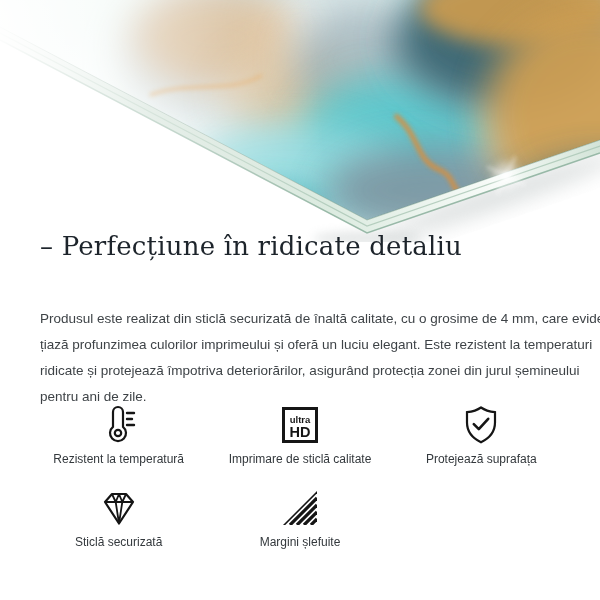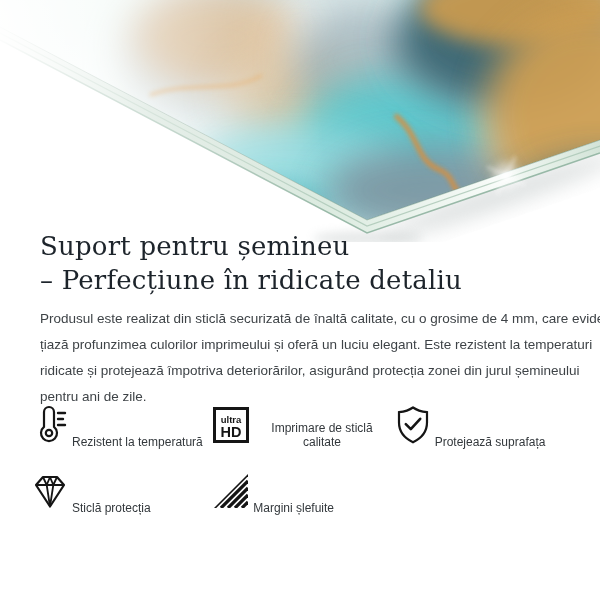--- a/index.html
+++ b/index.html
@@ -6,21 +6,21 @@
   .canvas{position:relative;width:600px;height:600px;background:#ffffff;overflow:hidden;
           font-family:"Liberation Sans",sans-serif;}
   .hero{position:absolute;left:0;top:0;width:600px;height:242px;}
   .title{position:absolute;left:40px;top:229px;margin:0;font-family:"DejaVu Serif",serif;
          font-weight:400;font-size:26px;line-height:34px;color:#1d242b;letter-spacing:.2px;}
   .title span{display:block;}
   .desc{position:absolute;left:40px;top:306px;font-size:13.5px;line-height:26px;color:#3e4347;}
   .desc div{white-space:nowrap;}
   .features{position:absolute;left:28px;top:401px;width:544px;display:grid;
             grid-template-columns:repeat(3,1fr);row-gap:18px;}
-  .feature{display:flex;flex-direction:row;align-items:flex-end;}
+  .feature{display:flex;flex-direction:column;align-items:center;}
   .ficon{height:48px;display:flex;align-items:center;justify-content:center;}
   .flabel{margin-top:3px;font-size:12px;color:#33383c;text-align:center;line-height:14px;}
   .fsvg{display:block;}
 </style>
 </head>
 <body>
 
 <div class="canvas">
 
   <div class="hero">
@@ -98,21 +98,20 @@
         <line x1="-68" y1="0" x2="68" y2="0" stroke="#ffffff" stroke-width="3" filter="url(#b2)"></line>
         <line x1="0" y1="-27" x2="0" y2="27" stroke="#ffffff" stroke-width="3" filter="url(#b2)"></line>
         <line x1="-15" y1="-15" x2="15" y2="15" stroke="#ffffff" stroke-width="1.5" opacity="0.8" filter="url(#b2)"></line>
         <line x1="-15" y1="15" x2="15" y2="-15" stroke="#ffffff" stroke-width="1.5" opacity="0.8" filter="url(#b2)"></line>
         <circle r="4" fill="#ffffff" filter="url(#b2)"></circle>
       </g>
     </svg>
   </div>
 
   <h1 class="title">
-    <span>Suport pentru șemineu</span>
     <span>– Perfecțiune în ridicate detaliu</span>
   </h1>
 
   <div class="desc">
     <div>Produsul este realizat din sticlă securizată de înaltă calitate, cu o grosime de 4 mm, care eviden-</div>
     <div>țiază profunzimea culorilor imprimeului și oferă un luciu elegant. Este rezistent la temperaturi</div>
     <div>ridicate și protejează împotriva deteriorărilor, asigurând protecția zonei din jurul șemineului</div>
     <div>pentru ani de zile.</div>
   </div>
 
@@ -154,21 +153,21 @@
       <div class="flabel">Protejează suprafața</div>
     </div>
 
     <div class="feature">
       <div class="ficon">
         <svg class="fsvg" width="44" height="44" viewBox="0 0 44 44" fill="none" stroke="#151515" stroke-width="2.2">
           <path d="M15,8 H29 L36,16 L22,37.5 L8,16 Z" stroke-linejoin="round"></path>
           <path d="M8,16 H36 M15,8 L18.7,16 M22,8 L18.7,16 M22,8 L25.3,16 M29,8 L25.3,16 M18.7,16 L22,37.5 M25.3,16 L22,37.5" stroke-width="1.8"></path>
         </svg>
       </div>
-      <div class="flabel">Sticlă protecția</div>
+      <div class="flabel">Sticlă securizată</div>
     </div>
 
     <div class="feature">
       <div class="ficon">
         <svg class="fsvg" width="44" height="44" viewBox="0 0 44 44">
           <g clip-path="url(#tri)" stroke="#151515" stroke-width="3.2">
             <line x1="5" y1="39" x2="39" y2="5"></line>
             <line x1="12" y1="39" x2="39" y2="12"></line>
             <line x1="19" y1="39" x2="39" y2="19"></line>
             <line x1="26" y1="39" x2="39" y2="26"></line>

